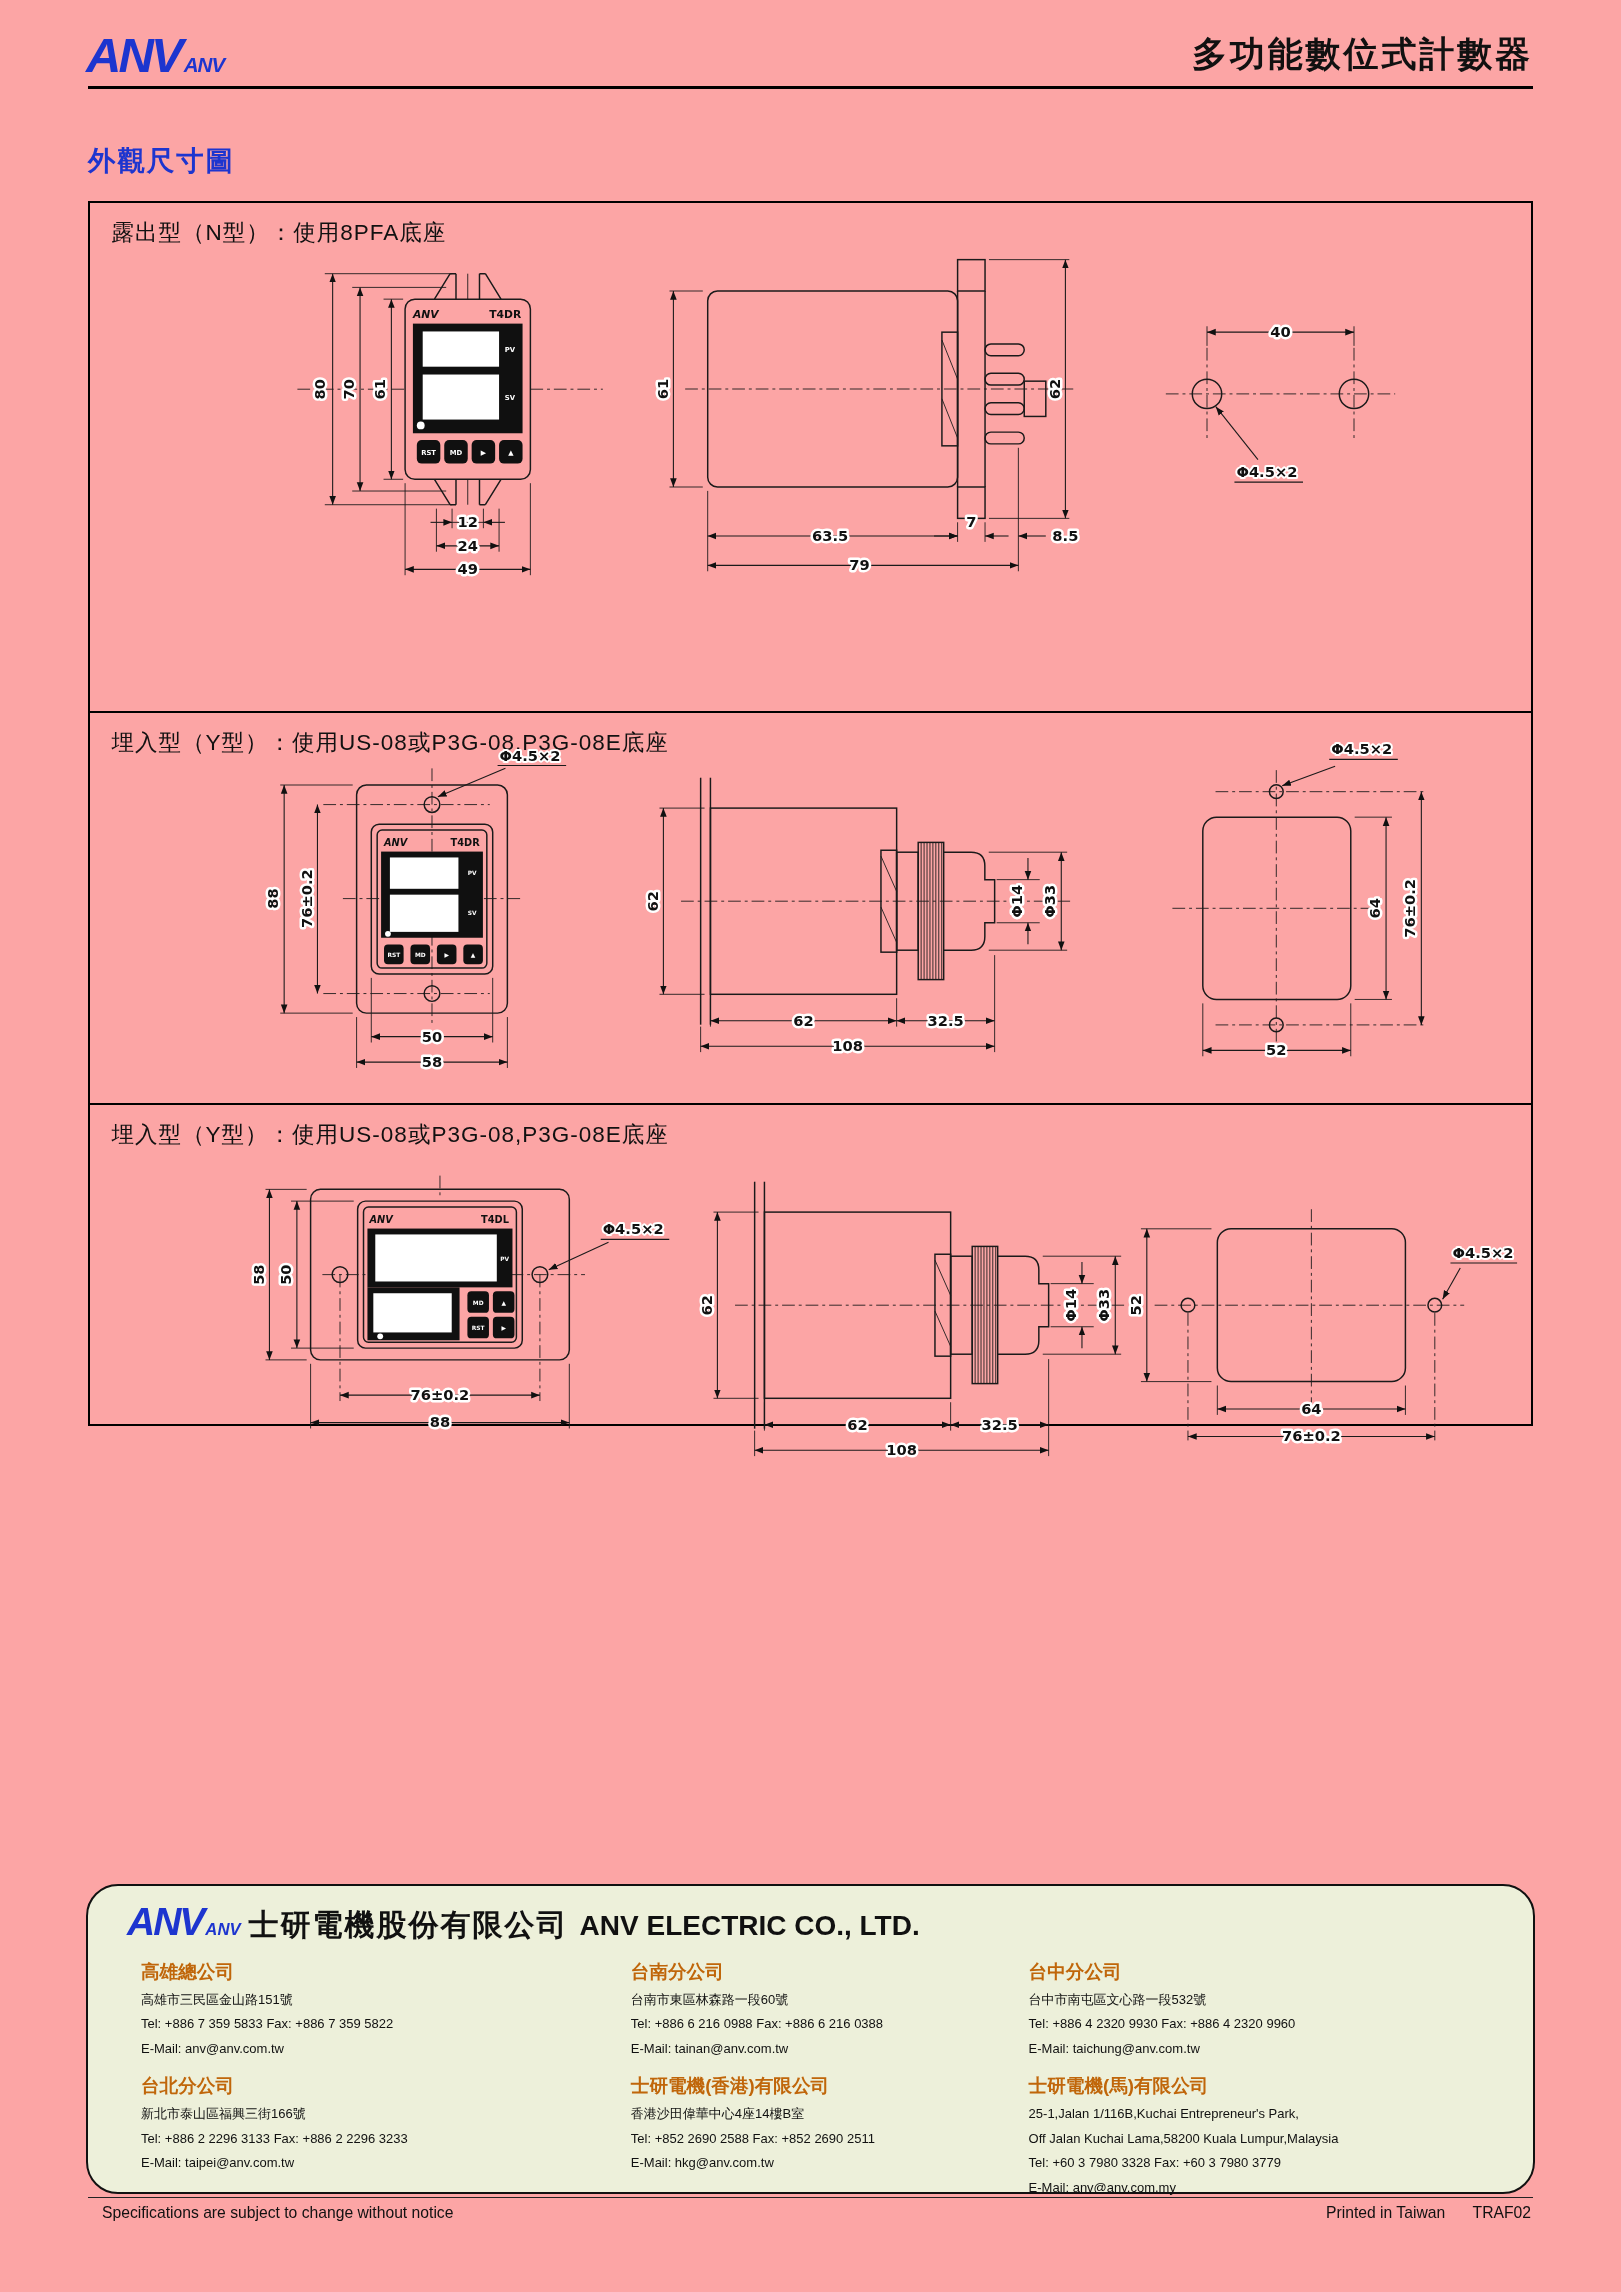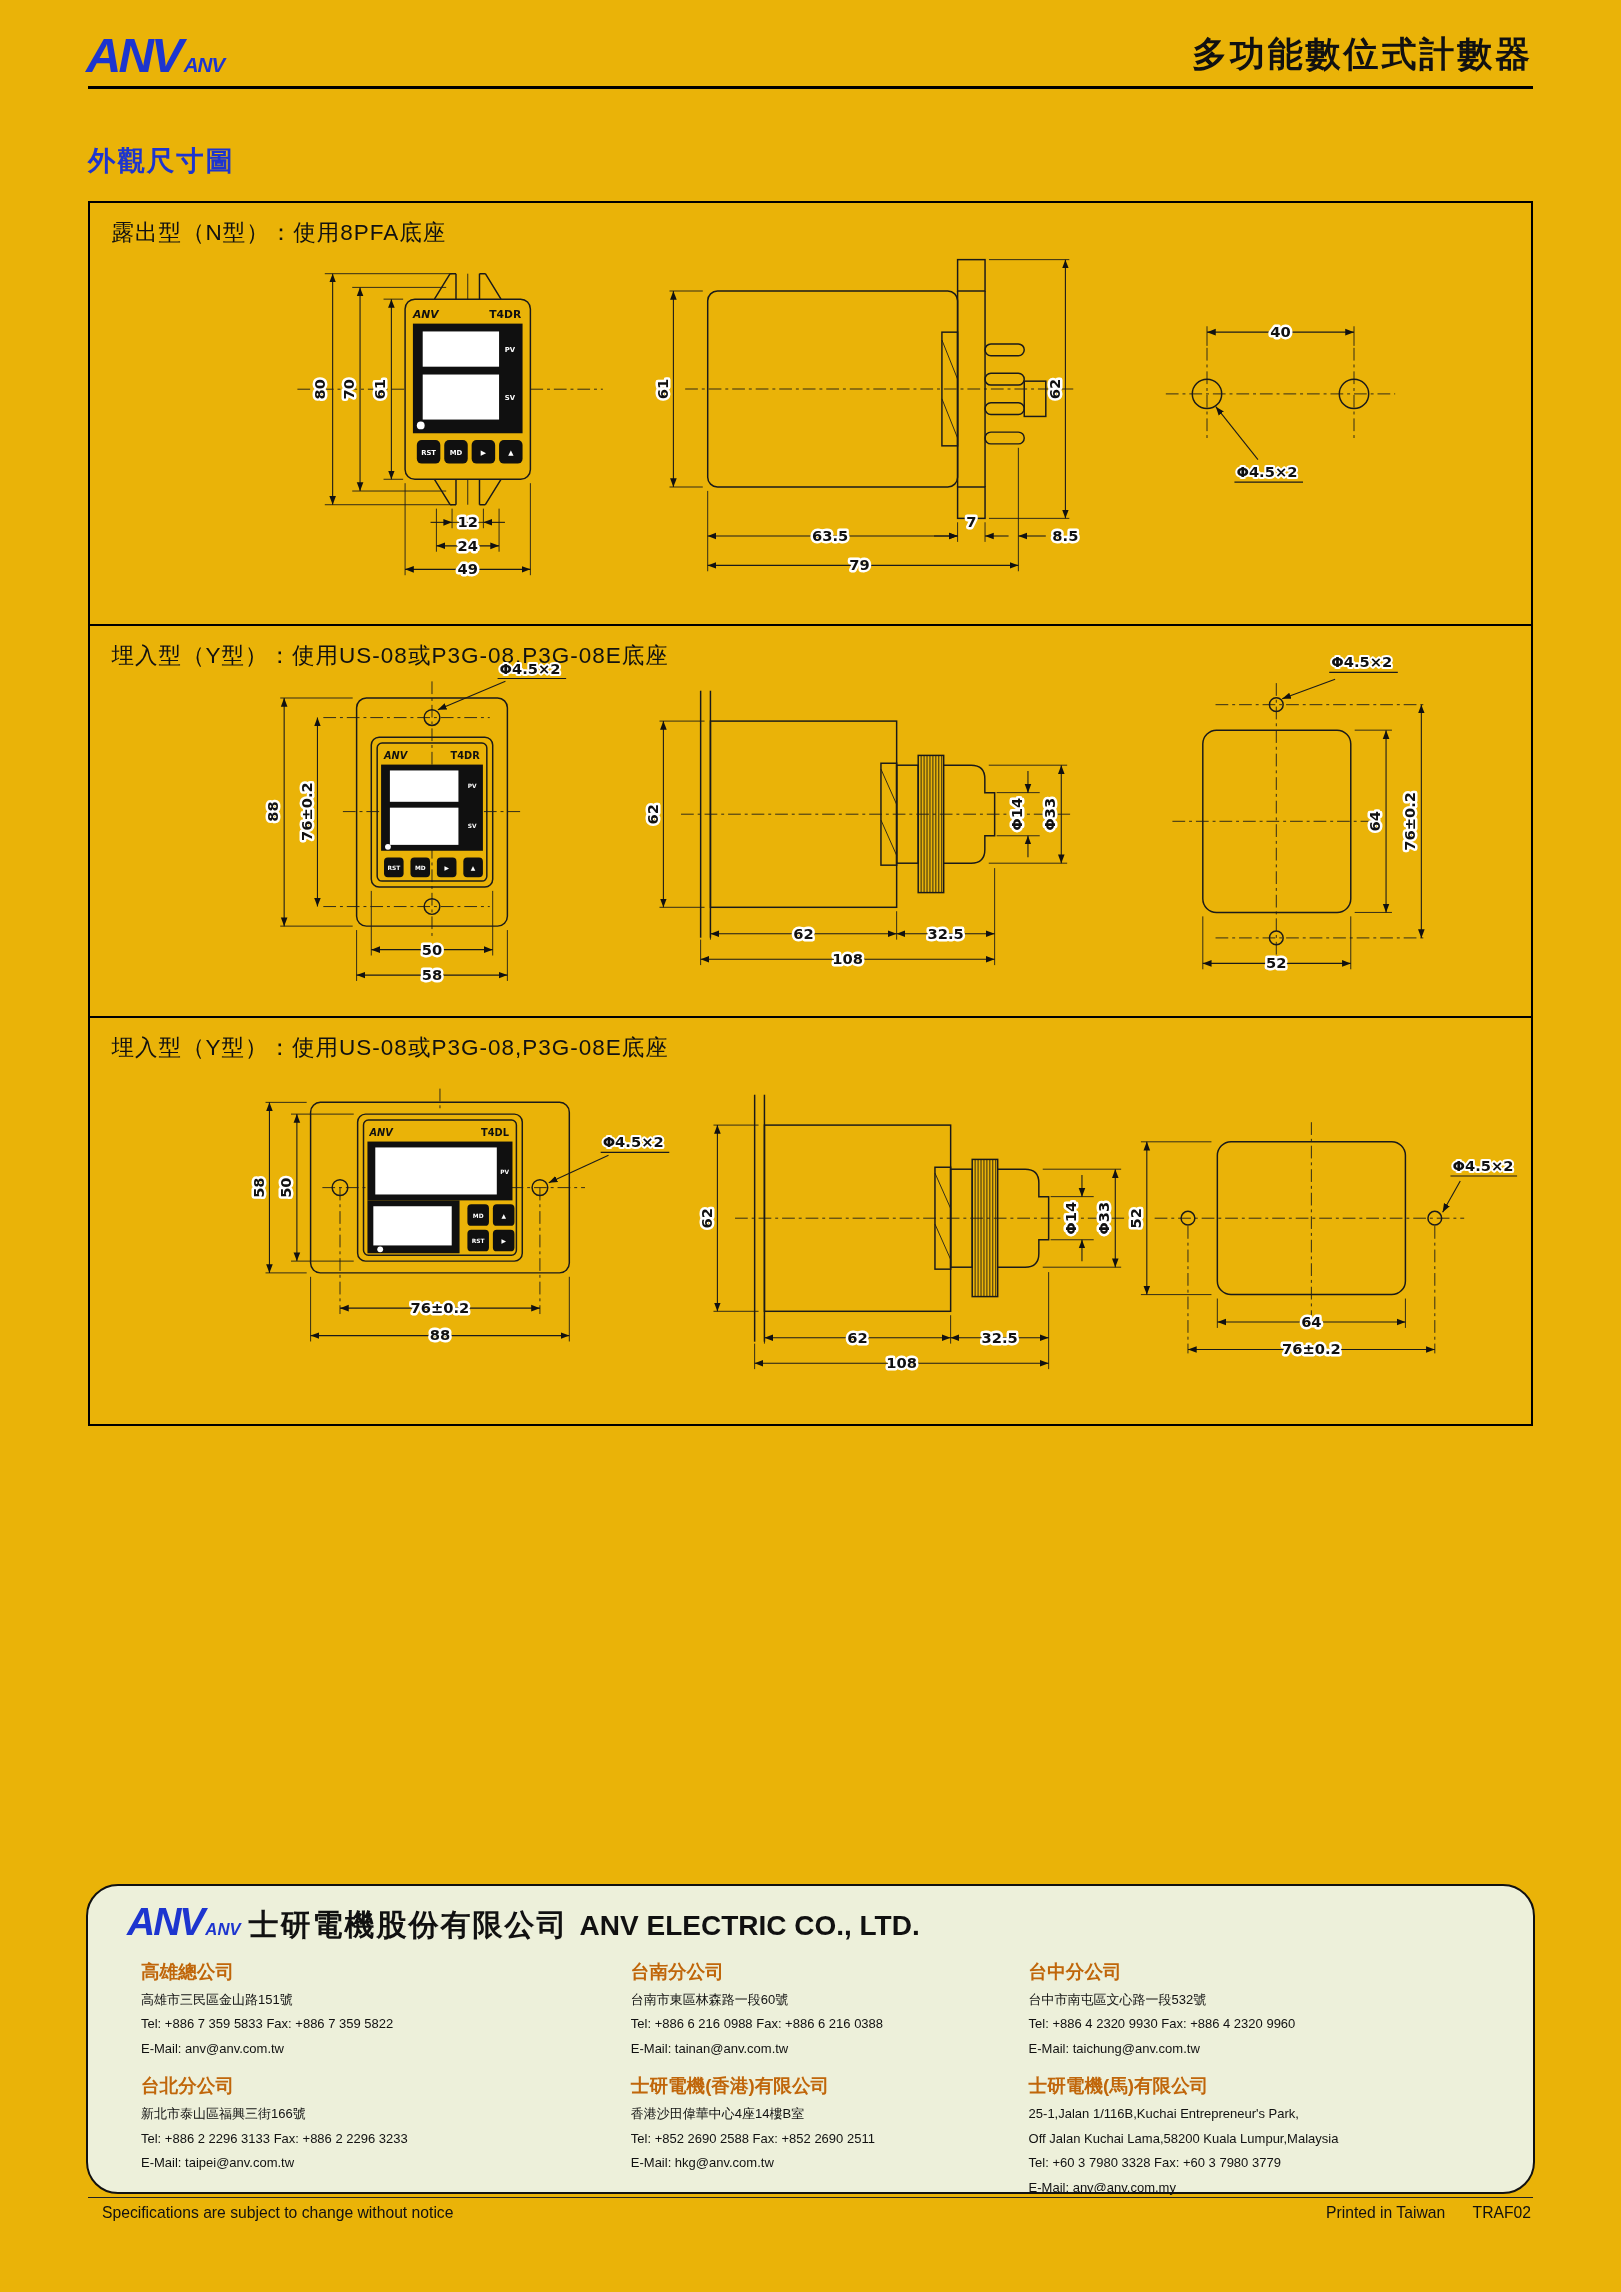--- a/index.html
+++ b/index.html
@@ -1,28 +1,28 @@
 <!DOCTYPE html>
 <html><head>
 <meta charset="utf-8">
 <style>
   html,body{margin:0;padding:0;background:#fff;}
-  .page{position:relative;width:1621px;height:2293px;background:#eab308;overflow:hidden;
+  .page{position:relative;width:1621px;height:2293px;background:#fca5a5;overflow:hidden;
         font-family:"Liberation Sans","DejaVu Sans",sans-serif;color:#111;}
   
   .logo{position:absolute;left:86px;top:27.4px;color:#1d35cf;font-style:italic;font-weight:900;white-space:nowrap;}
   .logo .lg-main{font-size:49px;letter-spacing:-2.9px;}
   .logo .lg-sub{font-size:20.6px;letter-spacing:-1px;margin-left:2.9px;}
   .doc-title{position:absolute;right:88px;top:31px;font-size:35px;font-weight:700;letter-spacing:2.9px;}
   .header-rule{position:absolute;left:88px;top:86px;width:1445px;height:2.9px;background:#000;}
   .section-heading{position:absolute;left:88px;top:143px;font-size:27.4px;font-weight:700;color:#1d35cf;letter-spacing:2px;}
   
   .main-box{position:absolute;left:88px;top:201px;width:1445px;height:1225px;border:2px solid #000;box-sizing:border-box;}
   .sec{position:relative;box-sizing:border-box;}
-  .sec1{height:421px;}
+  .sec1{height:508px;}
   .sec2{height:392px;border-top:2px solid #000;}
   .sec3{height:404px;border-top:2px solid #000;}
   .sec-label{position:absolute;left:21.6px;top:13.7px;font-size:22.5px;letter-spacing:1px;}
   .drw{position:absolute;overflow:visible;}
   .drw .s{stroke:#1a1a1a;stroke-width:1.5;fill:none;}
   .drw .ext{stroke:#1a1a1a;stroke-width:0.9;fill:none;}
   .drw .dim{stroke:#1a1a1a;stroke-width:1.1;fill:none;}
   .drw .cl{stroke:#1a1a1a;stroke-width:0.9;fill:none;stroke-dasharray:13 4 3 4;}
   .drw .fb{fill:#101010;stroke:none;}
   .drw .fw{fill:#ffffff;stroke:none;}

